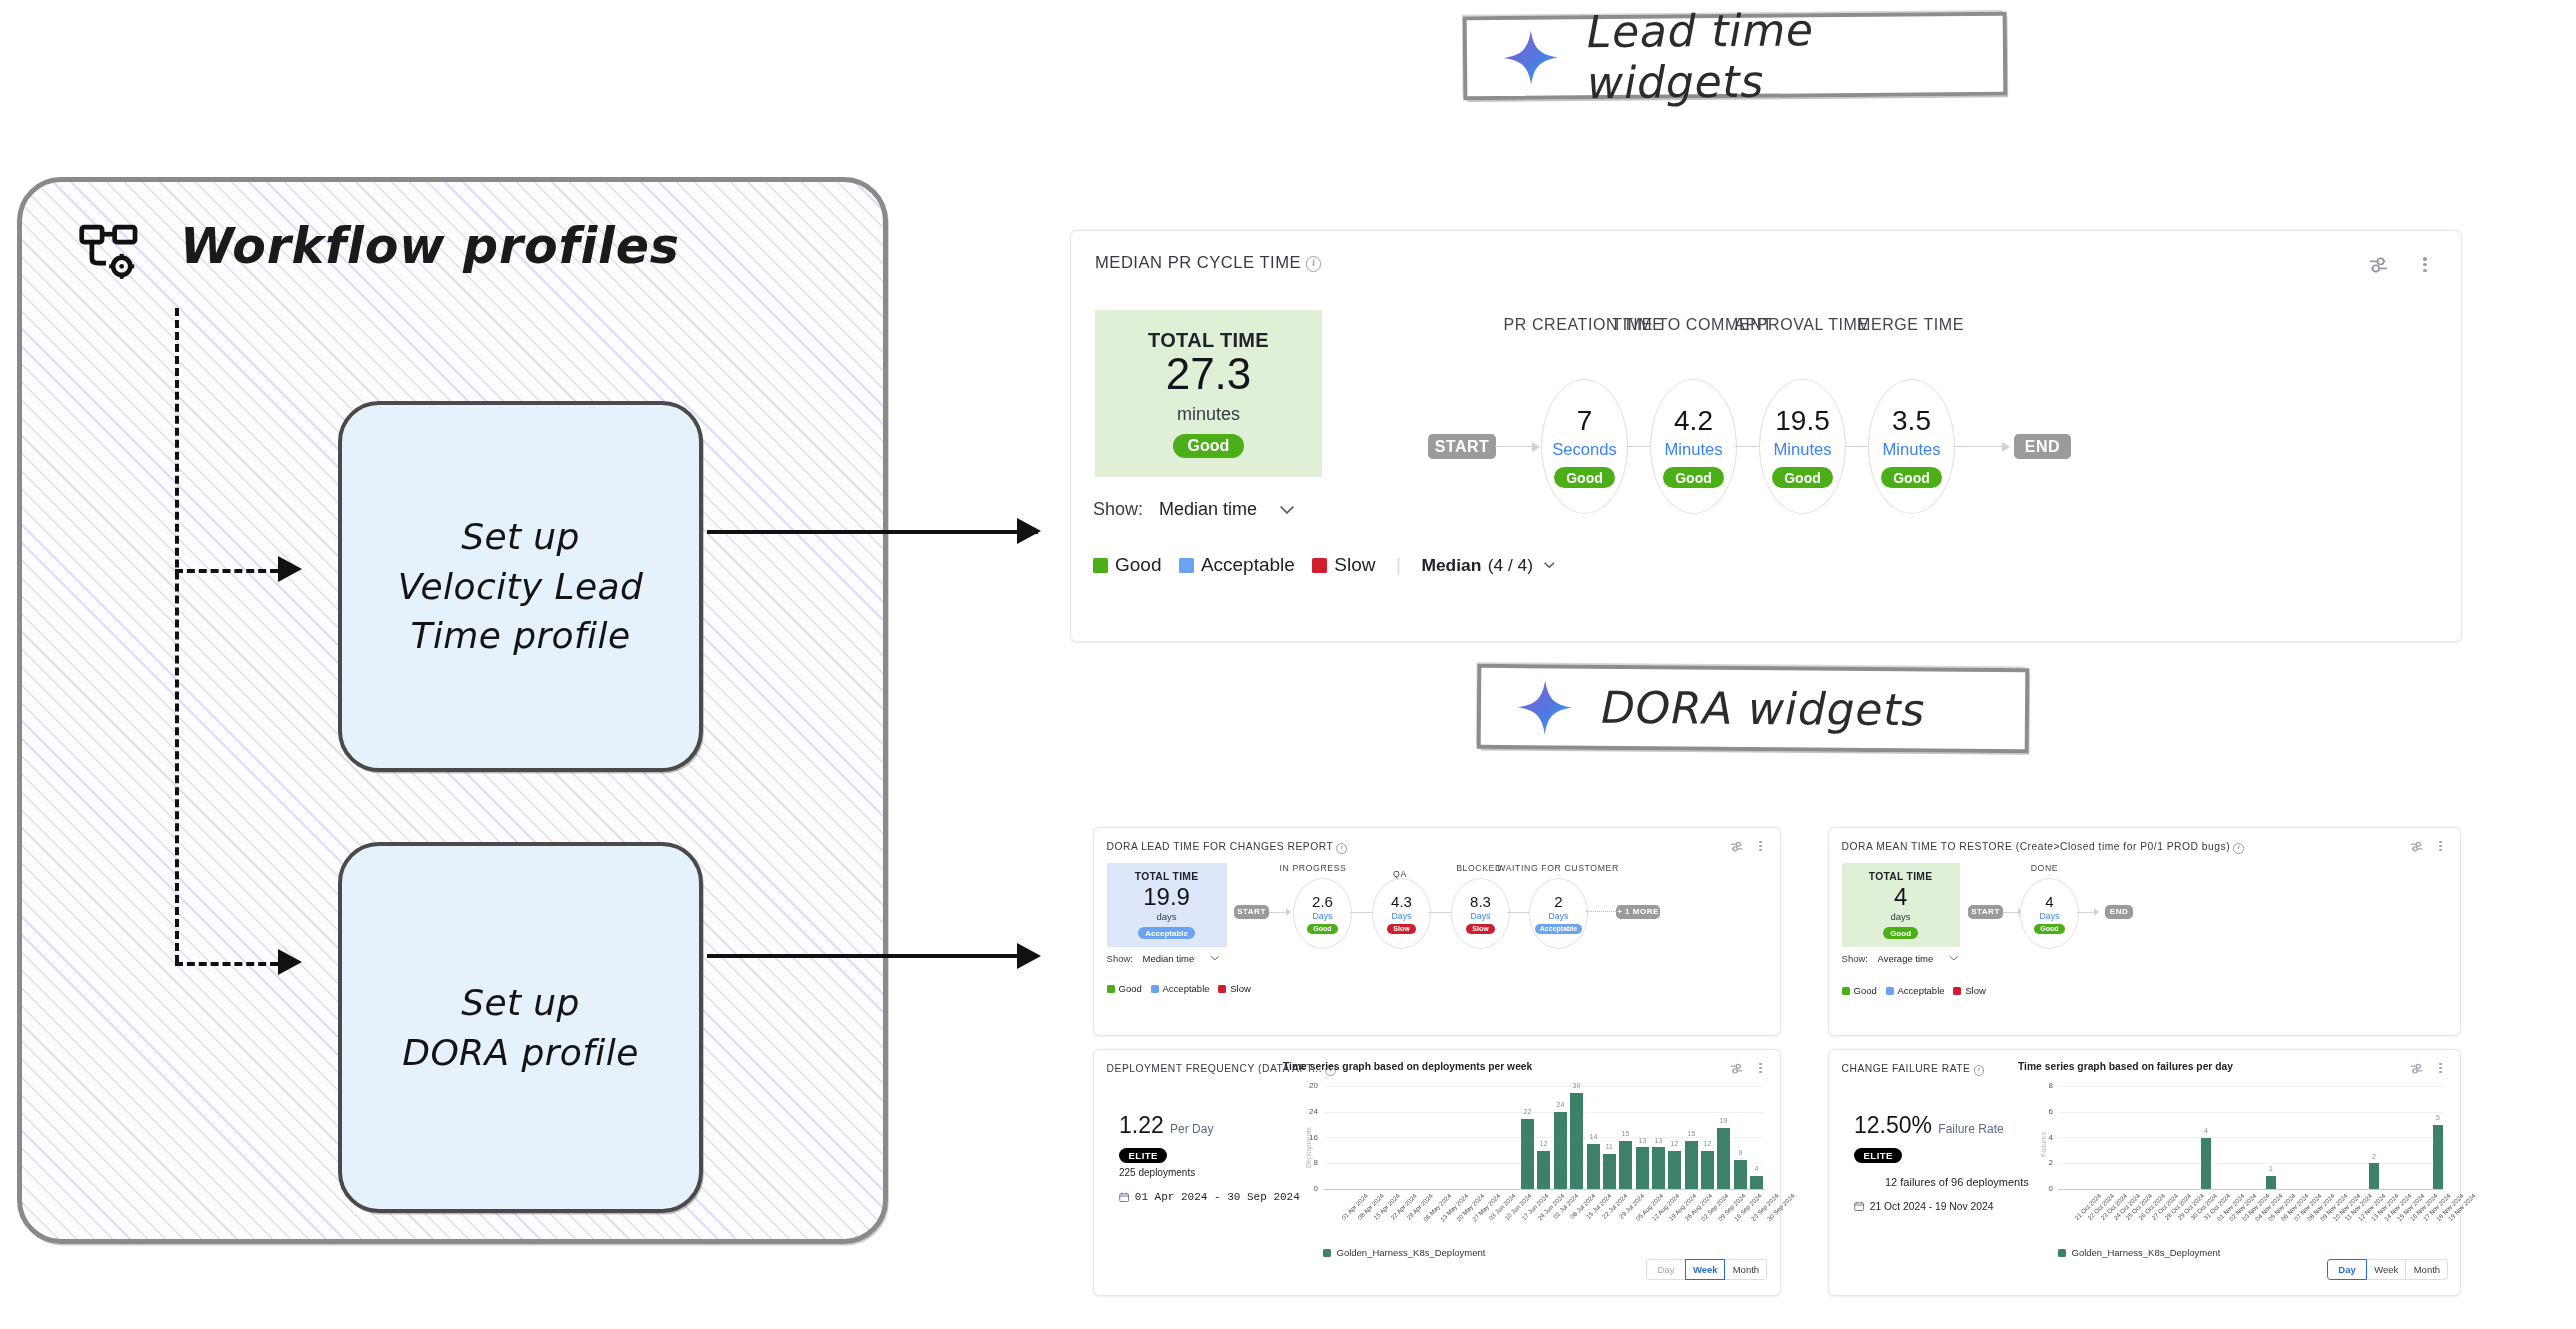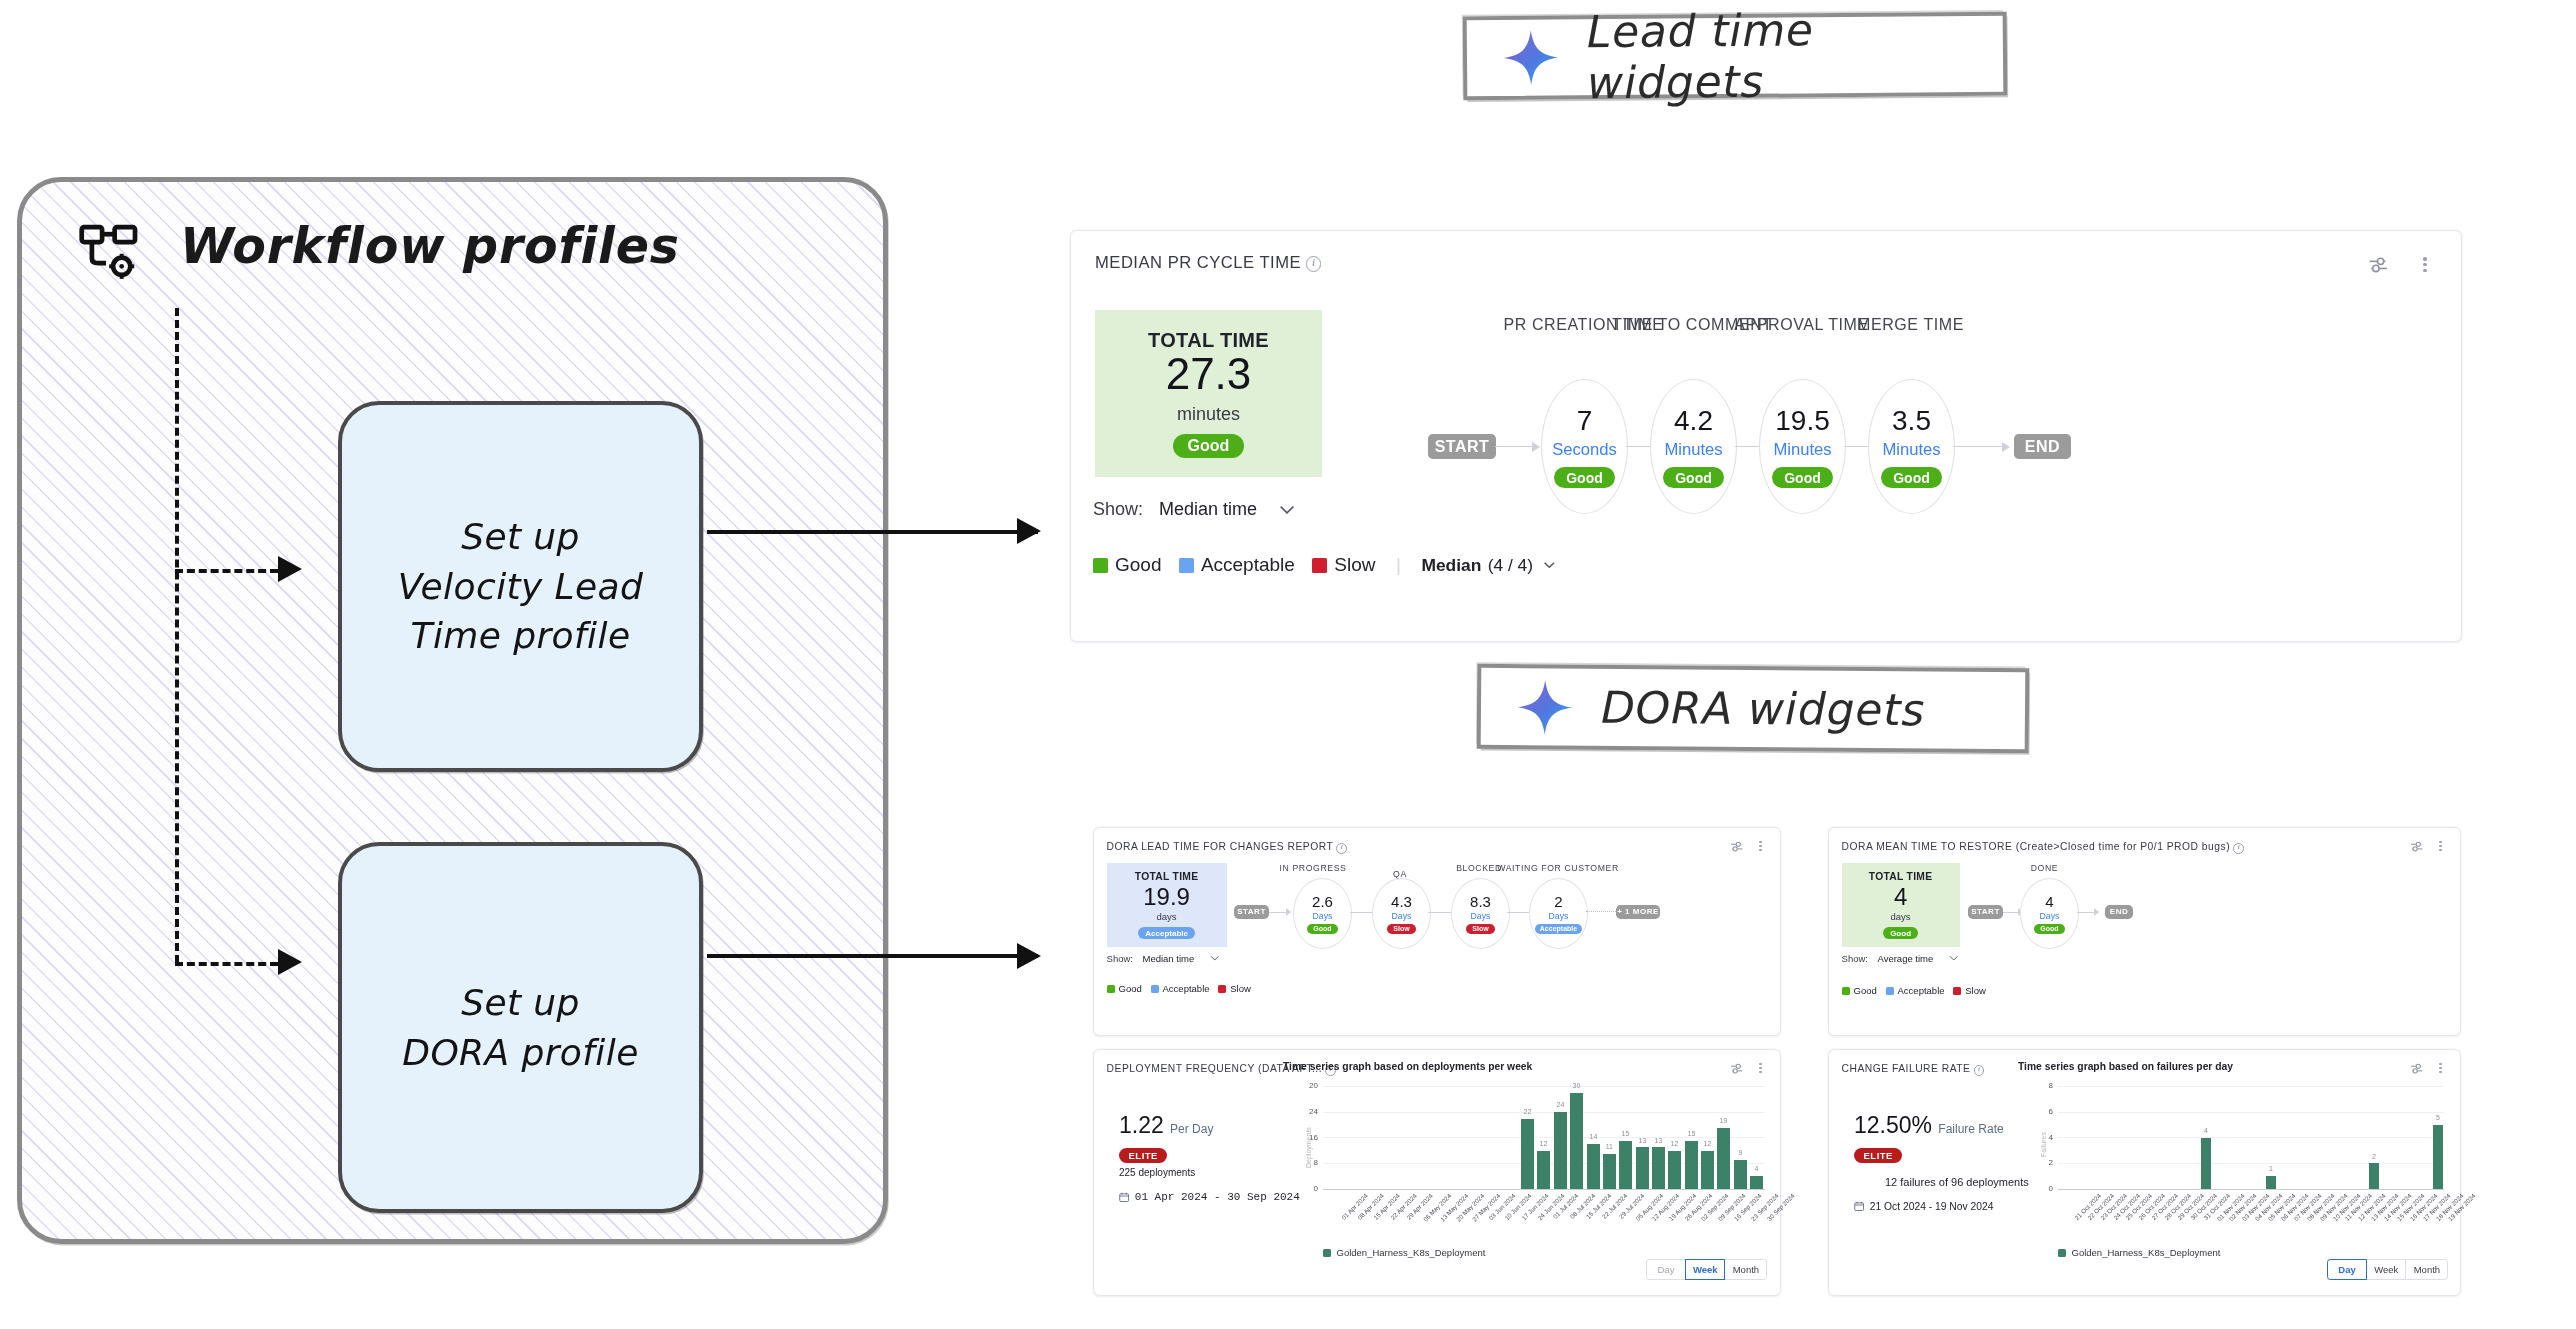--- a/index.html
+++ b/index.html
@@ -102,21 +102,21 @@
   .tt-label{font-weight:700;color:#22222c;letter-spacing:0.3px;}
   .tt-value{font-weight:400;color:#14141c;line-height:1;}
   .tt-unit{color:#3a3a46;}
   .pill{
     border-radius:788px;color:#fff;font-weight:700;text-align:center;
     display:inline-block;
   }
   .pill-good{background:#4caf17;}
   .pill-slow{background:#cf1f2e;}
   .pill-acc{background:#6aa4f0;}
-  .pill-elite{background:#b91c1c;}
+  .pill-elite{background:#000000;}
 
   
   .stage-ell{
     border:1.6px solid #e0e1e8;border-radius:50%;
     display:flex;flex-direction:column;align-items:center;justify-content:center;
     background:#fff;
   }
   .stage-head{color:#43444f;letter-spacing:0.6px;text-transform:uppercase;text-align:center;}
   .stage-val{color:#15151d;}
   .stage-unit{color:#3b82f6;}

